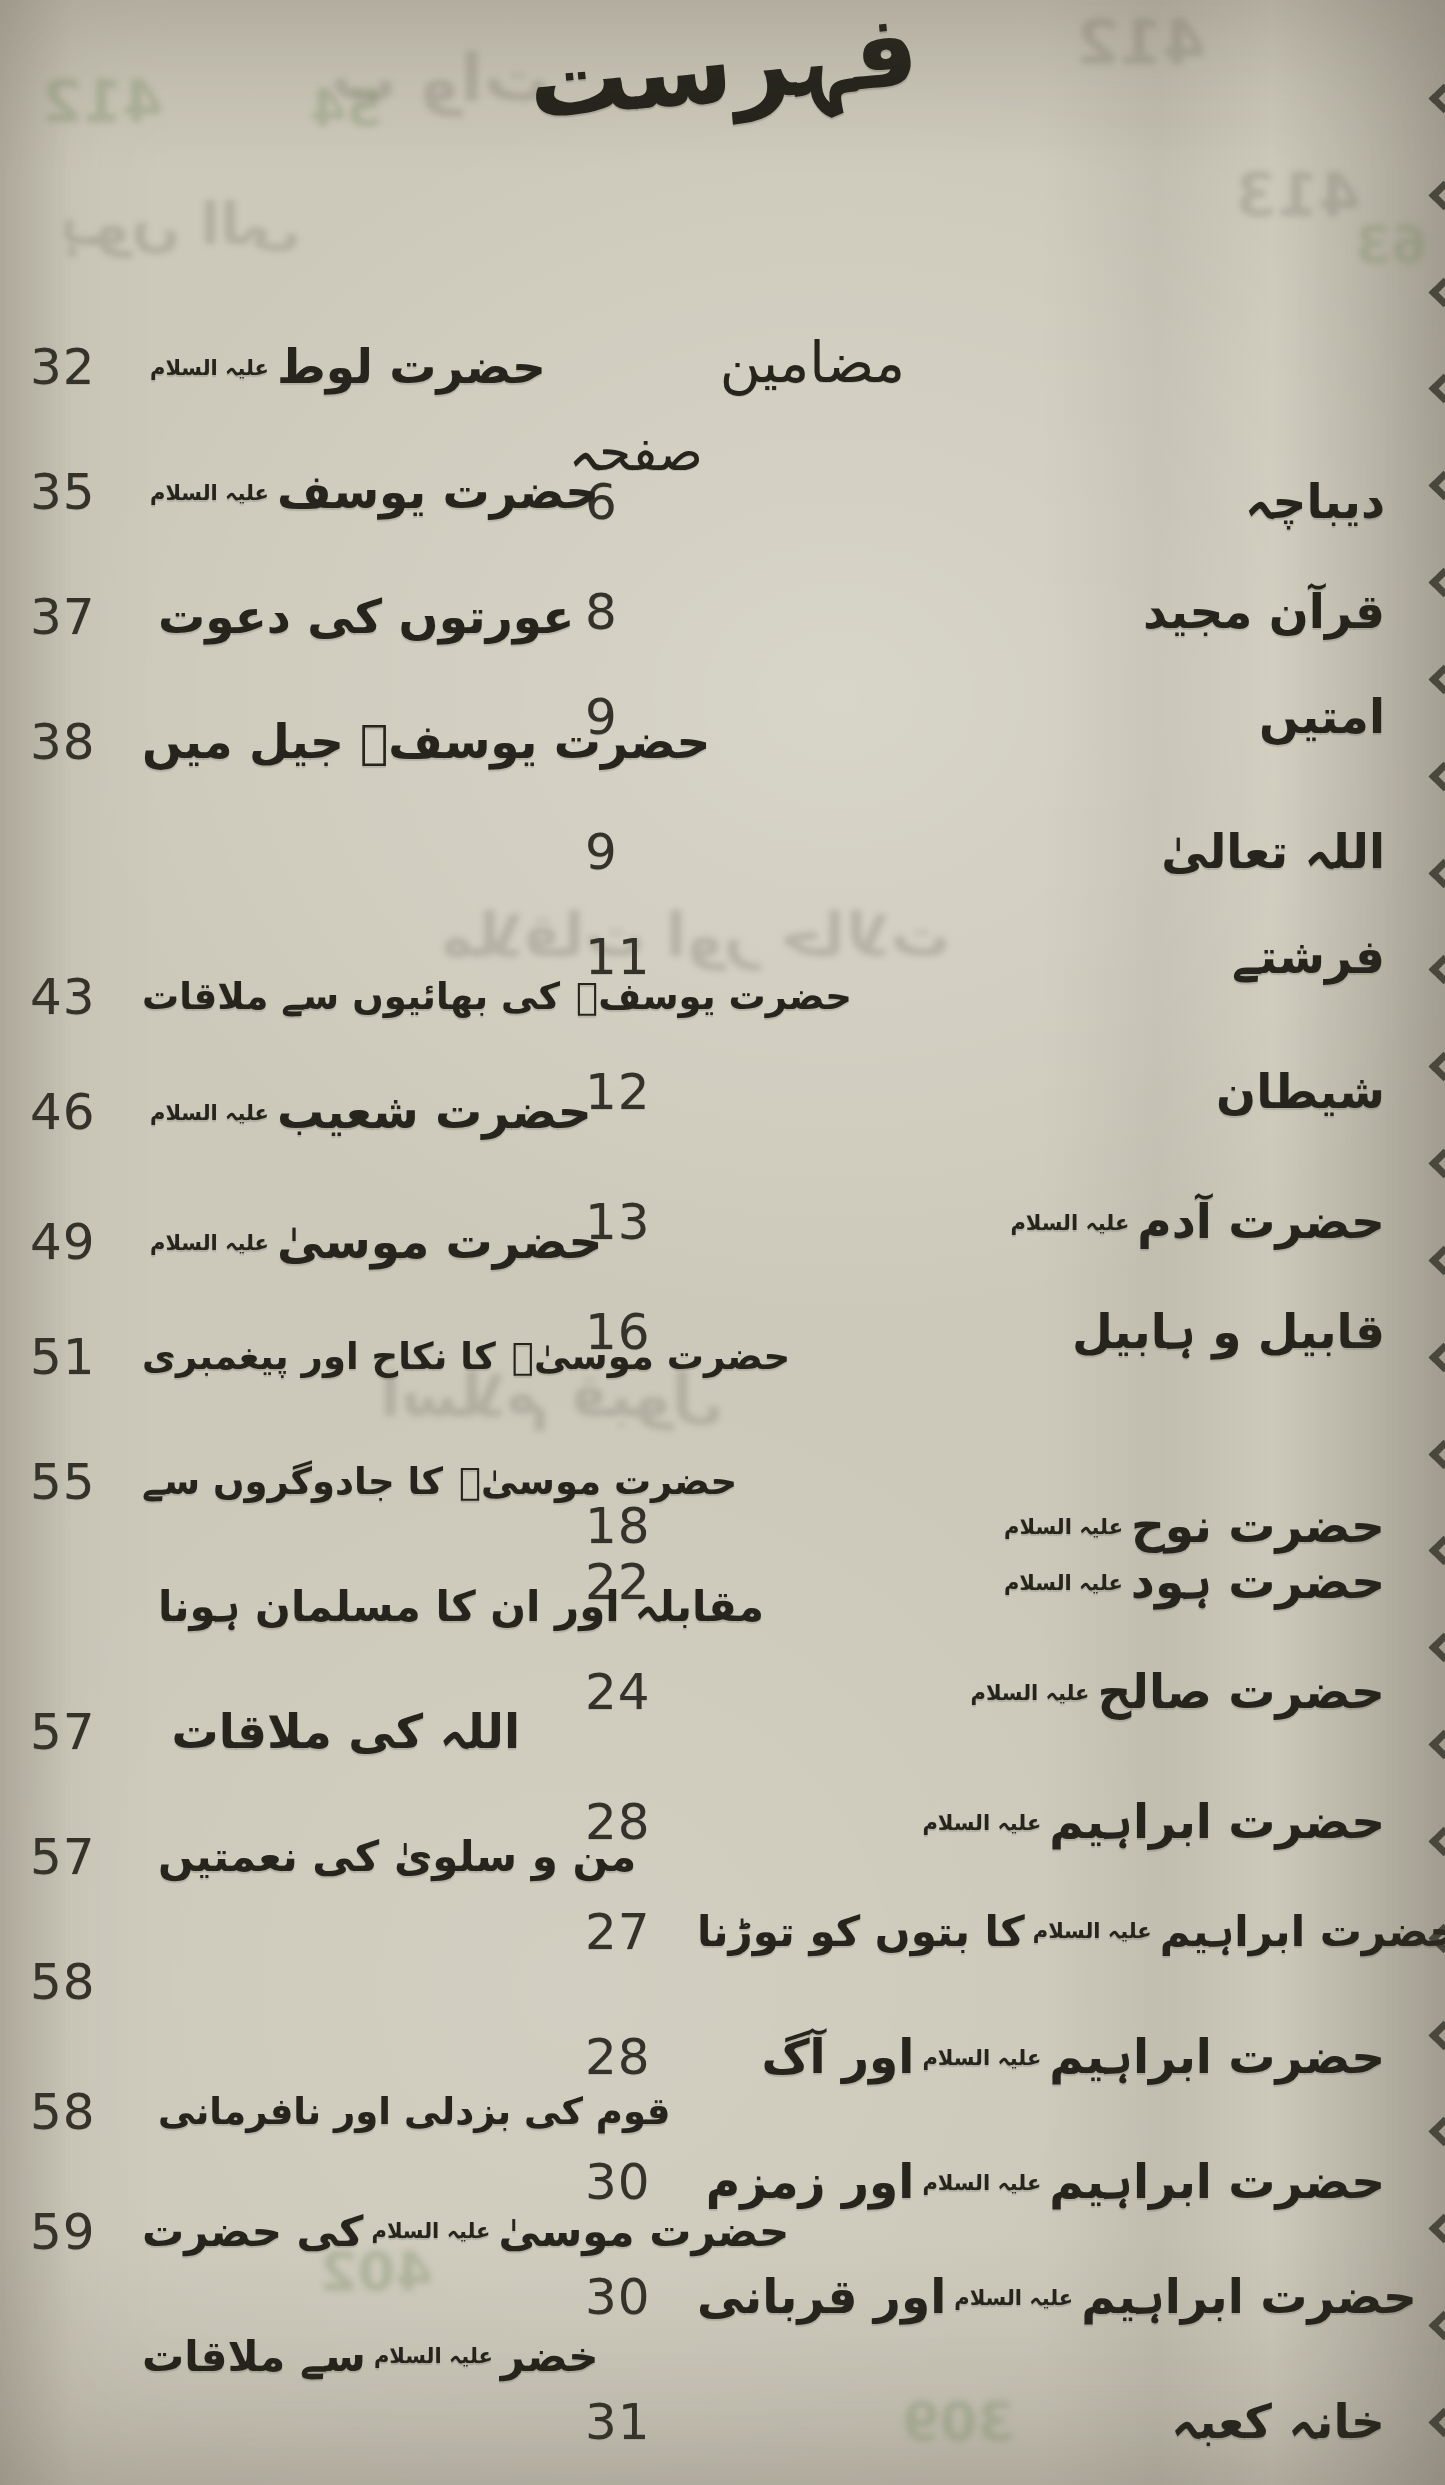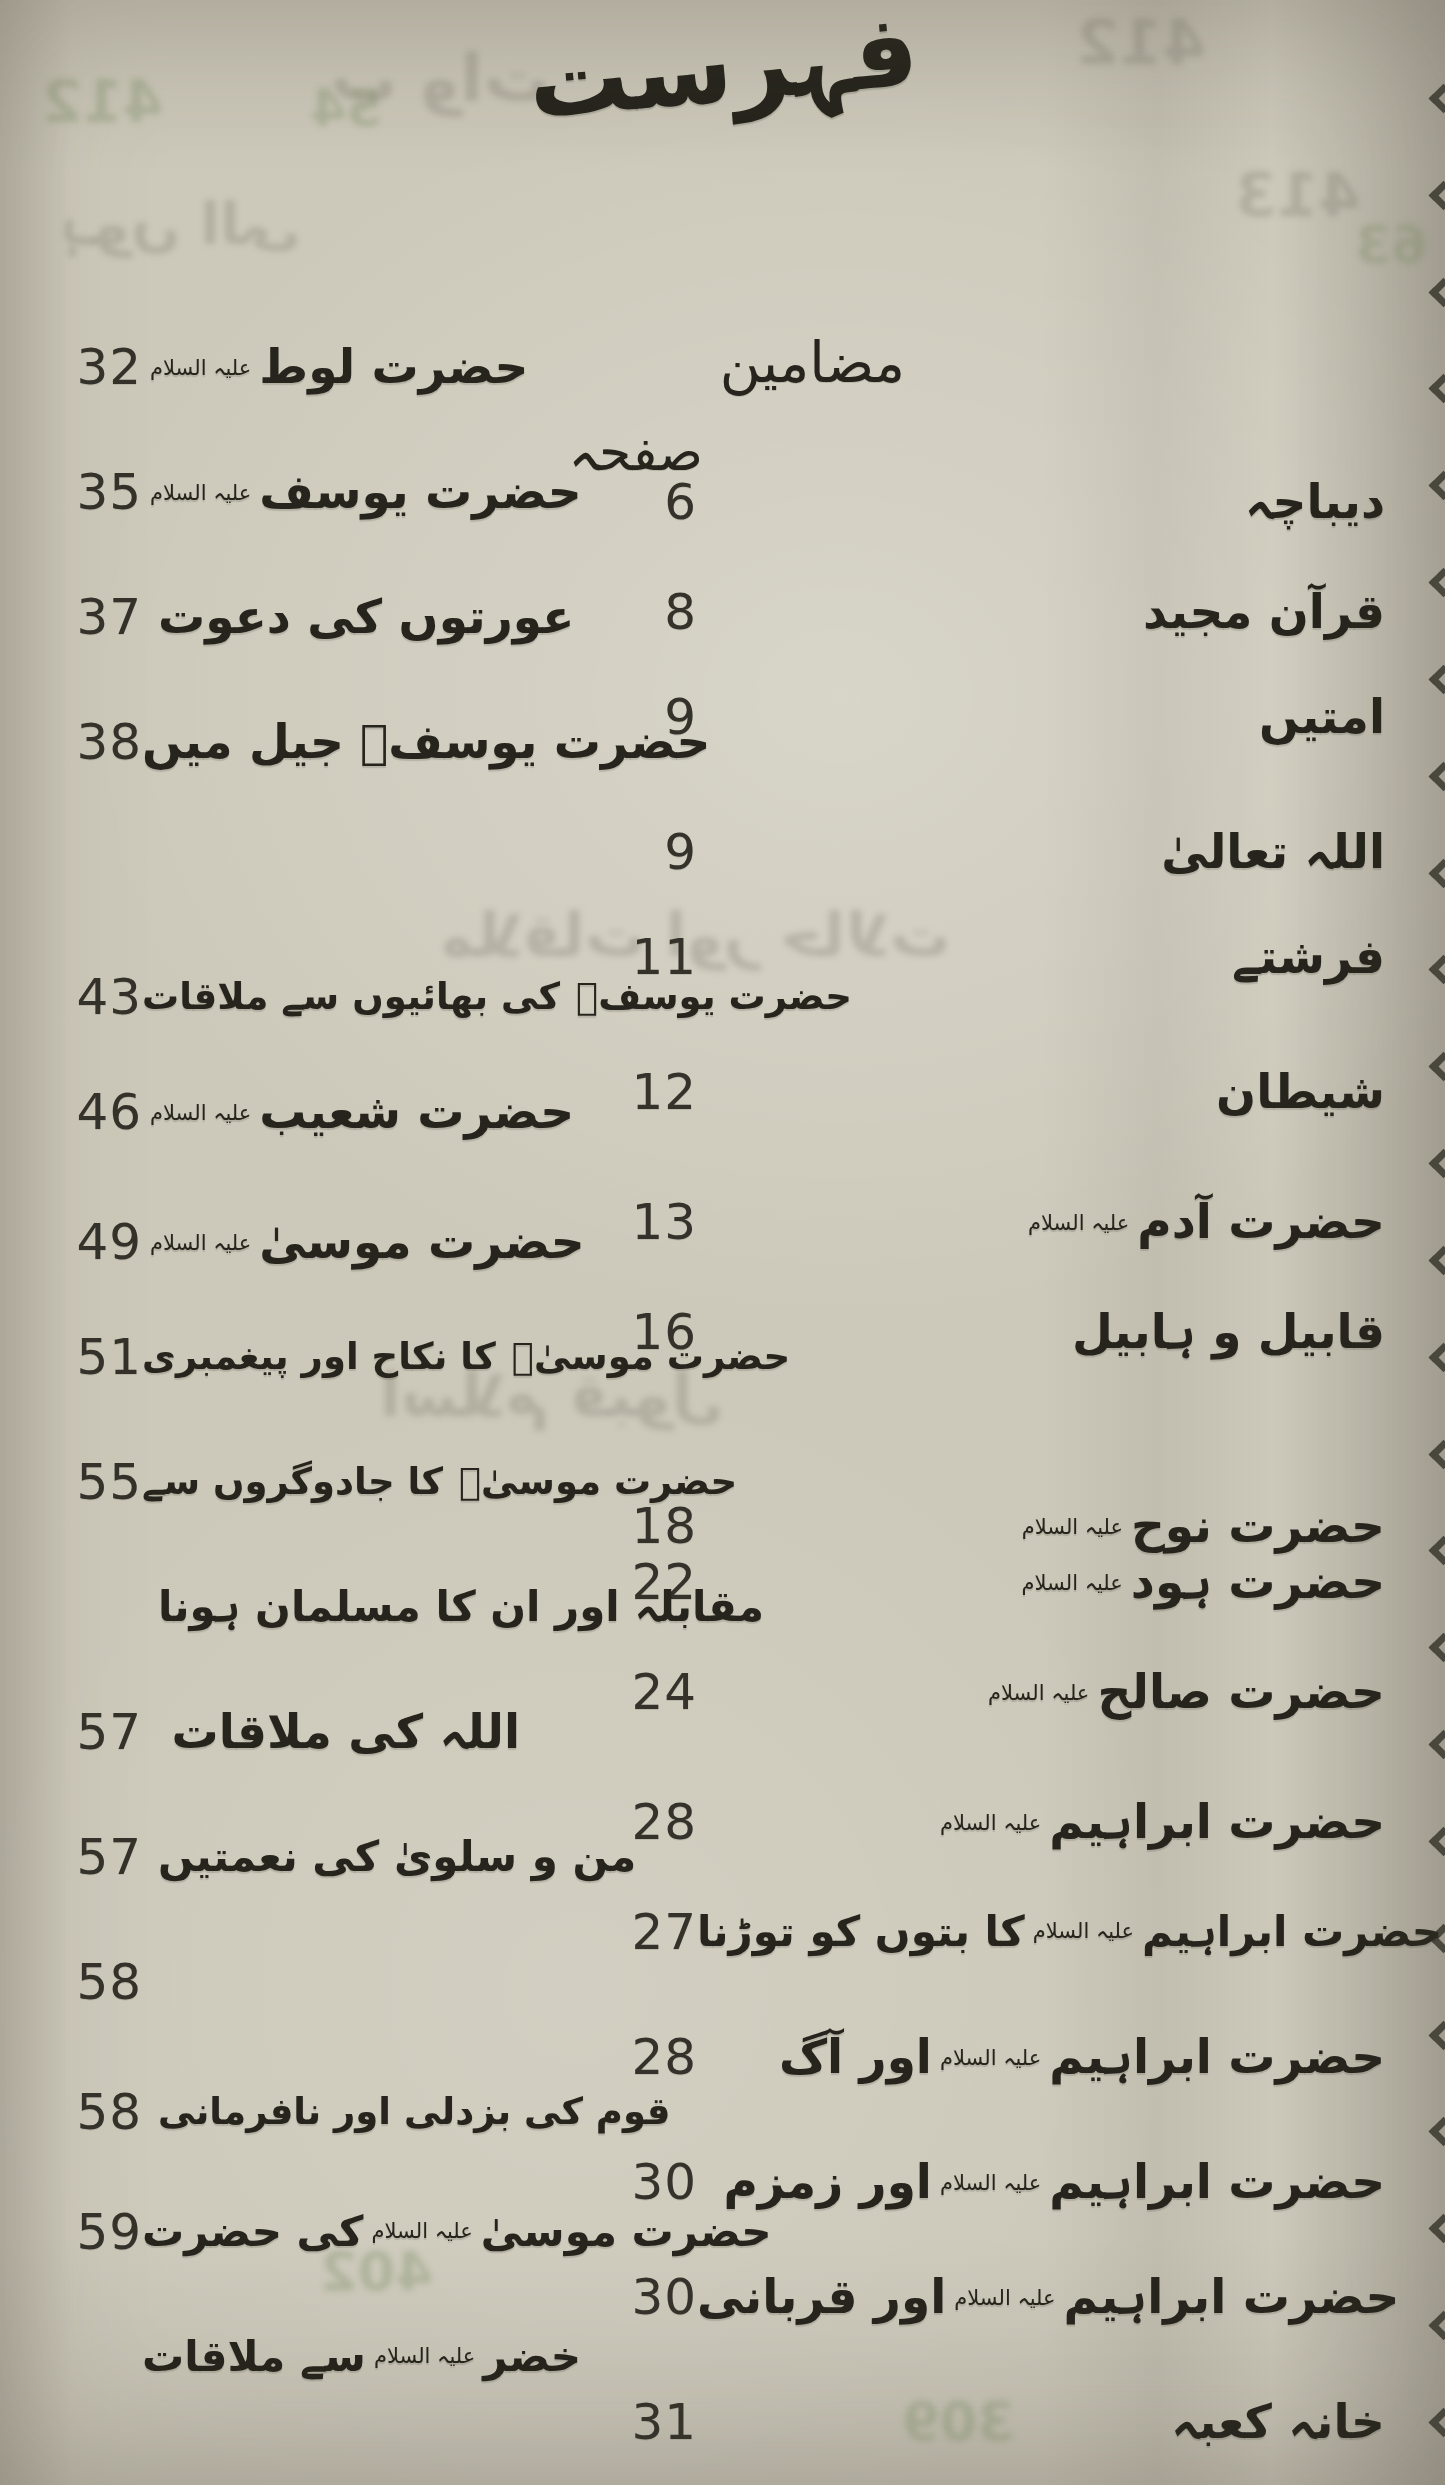--- a/index.html
+++ b/index.html
@@ -33,33 +33,33 @@
   .hdr-page{top:422px;right:742px;font-size:52px;}
 
   .row{
     position:absolute;height:84px;
     display:flex;justify-content:space-between;align-items:center;
     direction:ltr;
   }
   .row.right-col{left:585px;right:60px;}
   .row.left-col{left:30px;right:925px;}
   .num{
-    width:112px;text-align:right;flex:0 0 auto;
+    width:112px;text-align:left;flex:0 0 auto;
     font-size:50px;color:#34322a;letter-spacing:1px;
     text-shadow:0 1px 0 rgba(40,38,30,.12);
   }
   .topic{
     direction:rtl;text-align:right;white-space:nowrap;
     font-size:47px;font-weight:700;line-height:1.15;
     text-shadow:0 2px 1px rgba(40,38,30,.16);
   }
   .row.md .topic{font-size:42px;}
   .row.sm .topic{font-size:37px;text-align:center;}
   .aleh{
-    display:inline-block;font-size:21px;font-weight:400;
+    display:inline-block;font-size:21px;font-weight:700;
     transform:translateY(-8px);margin:0 8px;line-height:.95;
     letter-spacing:0;
   }
   
   .ghost{
     position:absolute;transform:scaleX(-1);
     color:rgba(120,116,102,.30);filter:blur(3px);
     font-weight:700;white-space:nowrap;pointer-events:none;
   }
   .ghost.green{color:rgba(125,145,108,.38);}

